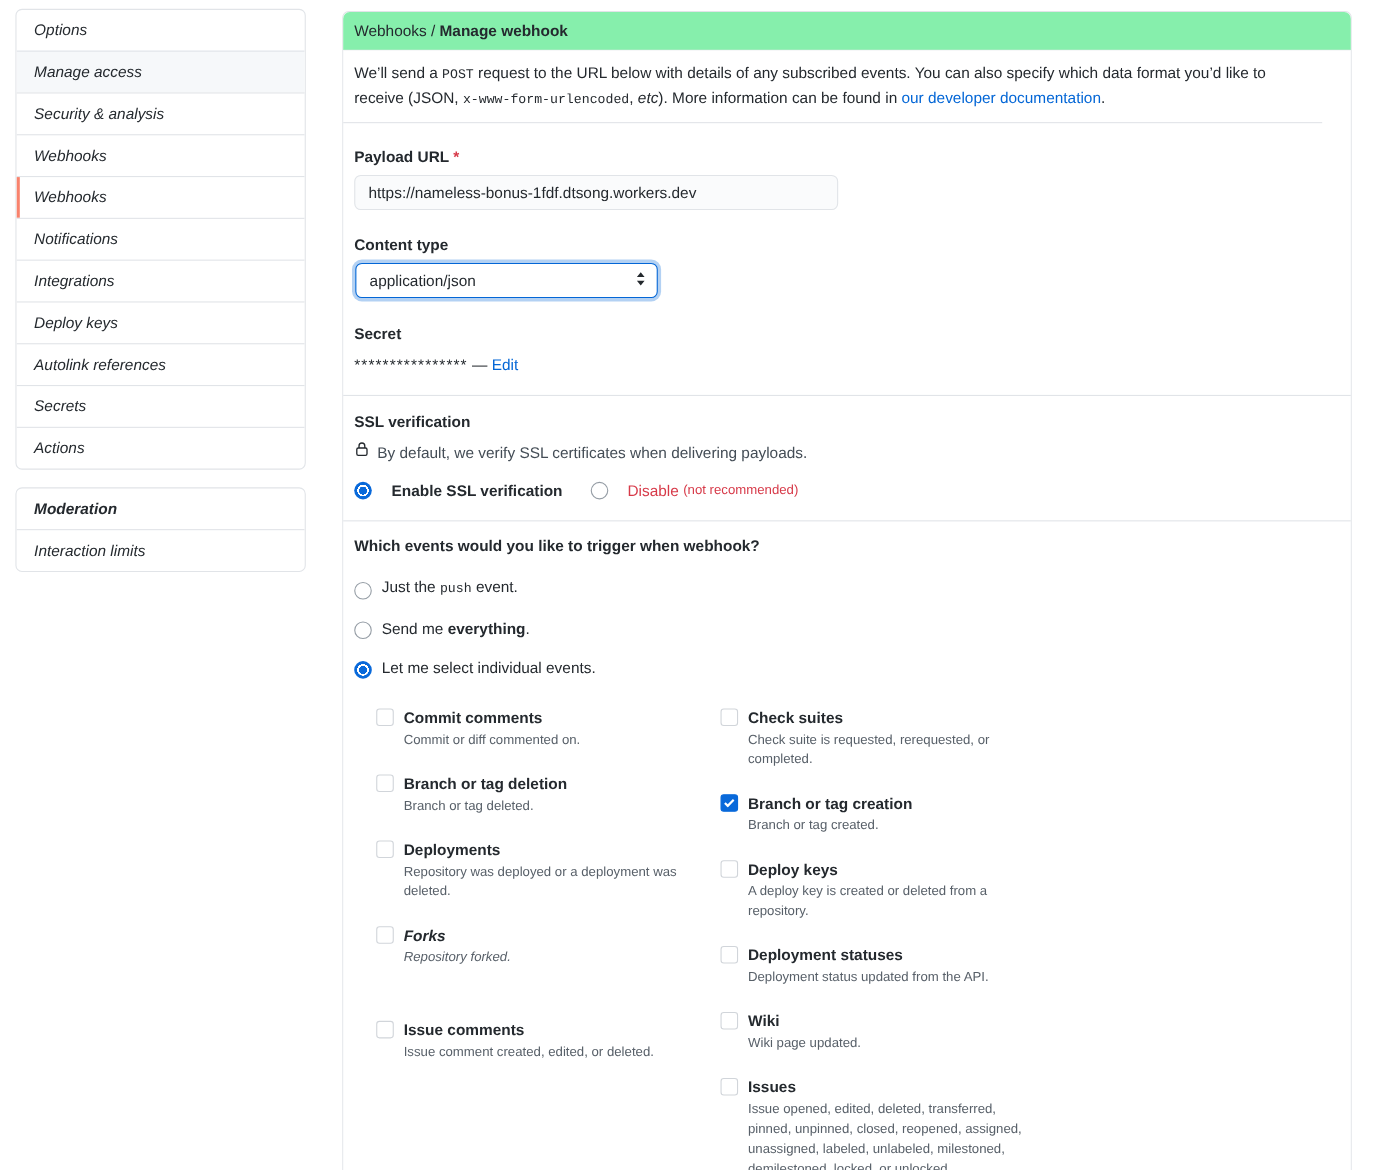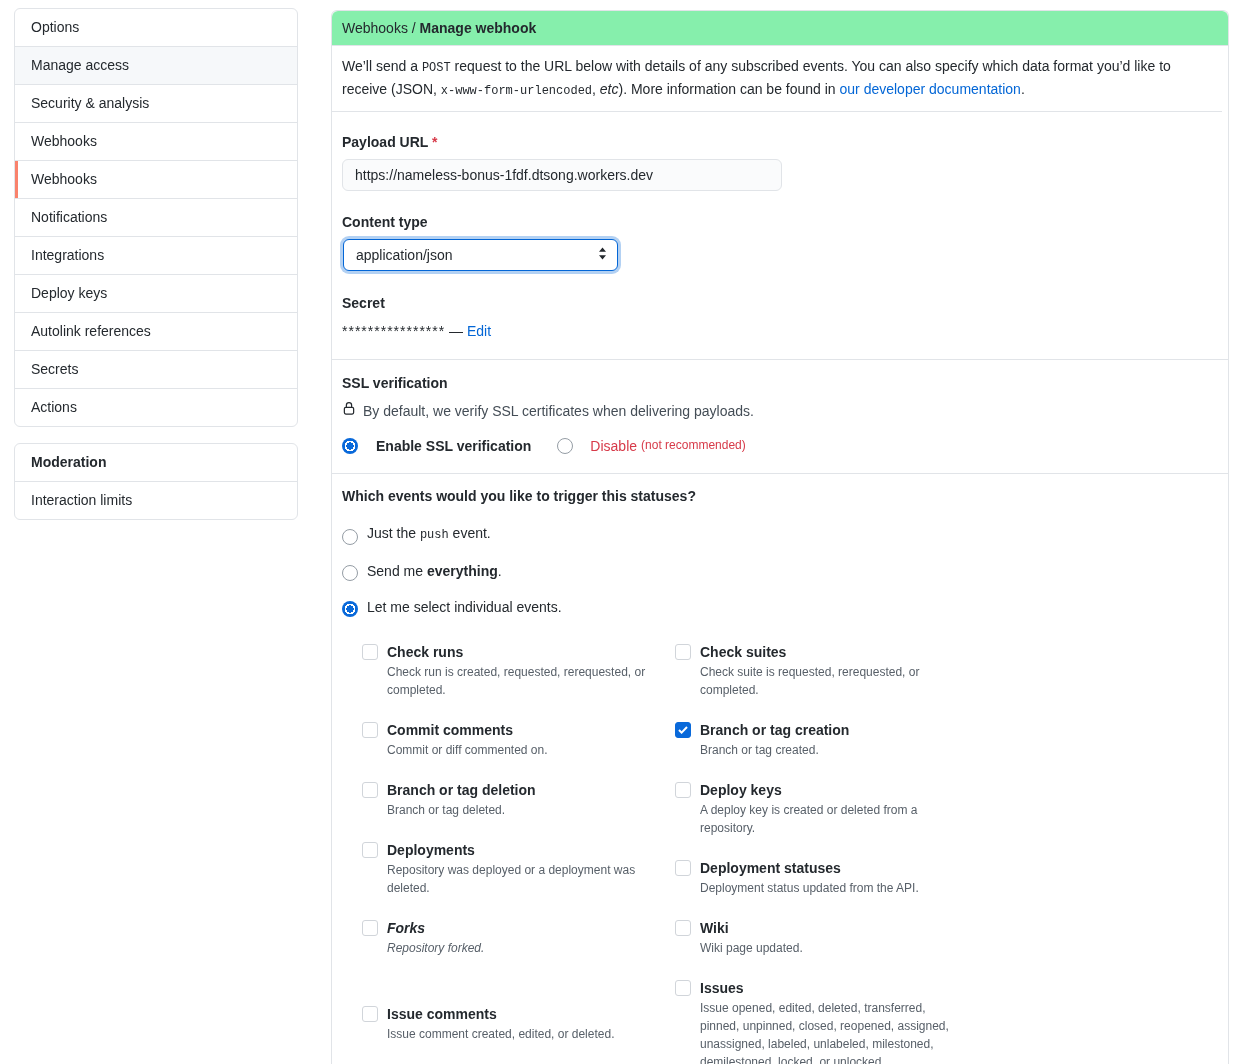--- a/index.html
+++ b/index.html
@@ -1,21 +1,21 @@
 <!DOCTYPE html>
 <html><head>
 <meta charset="utf-8">
 <style>
   * { margin:0; padding:0; box-sizing:border-box; }
   html,body { width:1259px; height:1064px; overflow:hidden; background:#fff; }
   body { font-family:"Liberation Sans", sans-serif; font-size:14px; color:#24292e; }
   .page { display:flex; align-items:flex-start; padding:8px 30px 0 14px; gap:33px; }
 
   
-  .sidebar { width:284px; flex:none; }
+  .sidebar { width:264px; flex:none;font-style:italic; }
   .nav-box { border:1px solid #e1e4e8; border-radius:6px; background:#fff; margin-bottom:16px; overflow:hidden; }
   .nav-item { position:relative; padding:8px 16px; line-height:21px; border-top:1px solid #e1e4e8; cursor:pointer; }
   .nav-item:first-child { border-top:none; }
   .nav-item.highlighted { background:#f6f8fa; }
   .nav-item.active::before { content:""; position:absolute; left:0; top:0; bottom:0; width:3px; background:#f9826c; }
   .nav-header { font-weight:700; padding:8px 16px; line-height:21px; }
 
   
   .main { flex:1; border:1px solid #e1e4e8; border-radius:6px 6px 0 0; border-bottom:none; background:#fff; margin-top:2px; min-height:1100px; }
   .main-header { background:#86efac; border-bottom:1px solid #e1e4e8; border-radius:6px 6px 0 0; padding:7px 10px; line-height:20px; }
@@ -134,47 +134,40 @@
       <div class="ssl-radio-row">
         <span class="radio checked"></span>
         <span class="bold" style="margin-left:9px;">Enable SSL verification</span>
         <span class="radio" style="margin-left:26px;"></span>
         <span class="danger" style="margin-left:8px;">Disable</span>
         <span class="danger note">(not recommended)</span>
       </div>
     </div>
 
     <div class="events-section">
-      <div class="question">Which events would you like to trigger this statuses?</div>
+      <div class="question">Which events would you like to trigger when webhook?</div>
 
       <div class="radio-option">
         <span class="radio"></span>
         <span><span>Just the </span><span class="mono">push</span><span> event.</span></span>
       </div>
 
       <div class="radio-option">
         <span class="radio"></span>
         <span><span>Send me </span><span class="bold">everything</span><span>.</span></span>
       </div>
 
       <div class="radio-option">
         <span class="radio checked"></span>
         <span>Let me select individual events.</span>
       </div>
 
       <div class="cb-grid">
         <div class="cb-col-left">
 
-          <div class="cb-item">
-            <span class="checkbox"></span>
-            <div class="cb-text">
-                <div class="cb-title">Check runs</div>
-                <div class="cb-desc">Check run is created, requested, rerequested, or completed.</div>
-              </div>
-          </div>
 
           <div class="cb-item">
             <span class="checkbox"></span>
             <div class="cb-text">
                 <div class="cb-title">Commit comments</div>
                 <div class="cb-desc">Commit or diff commented on.</div>
               </div>
           </div>
 
           <div class="cb-item">

